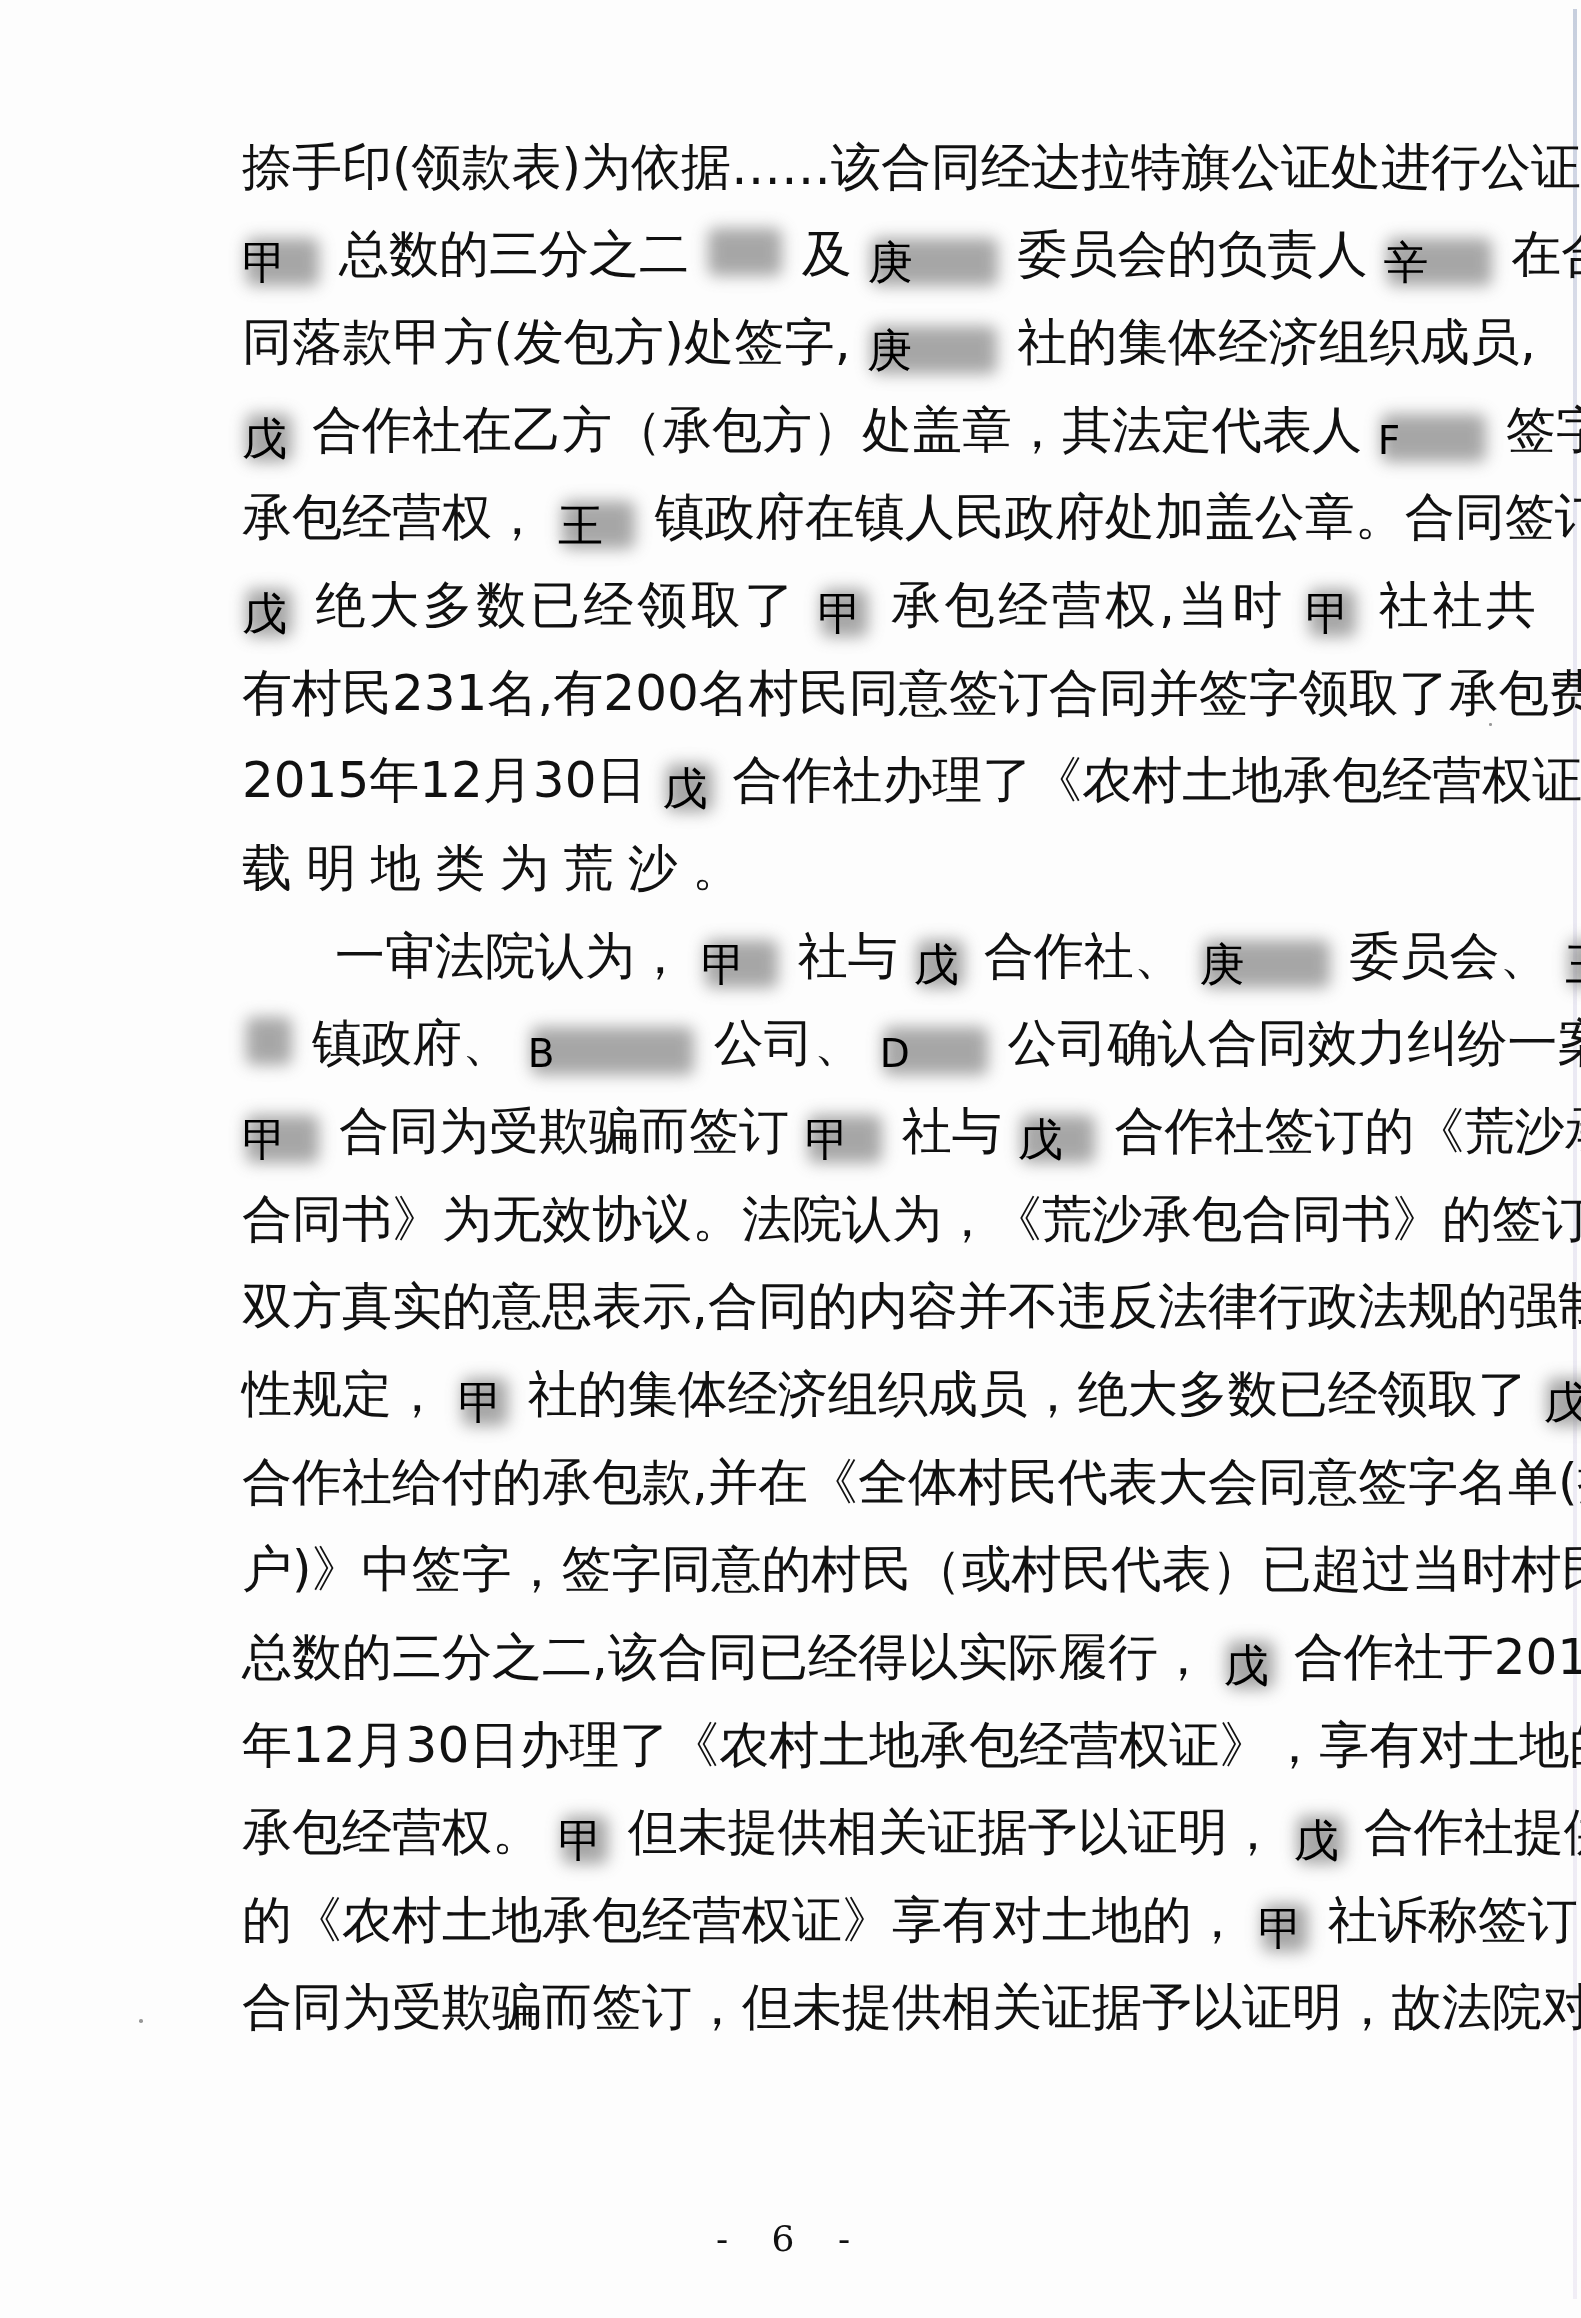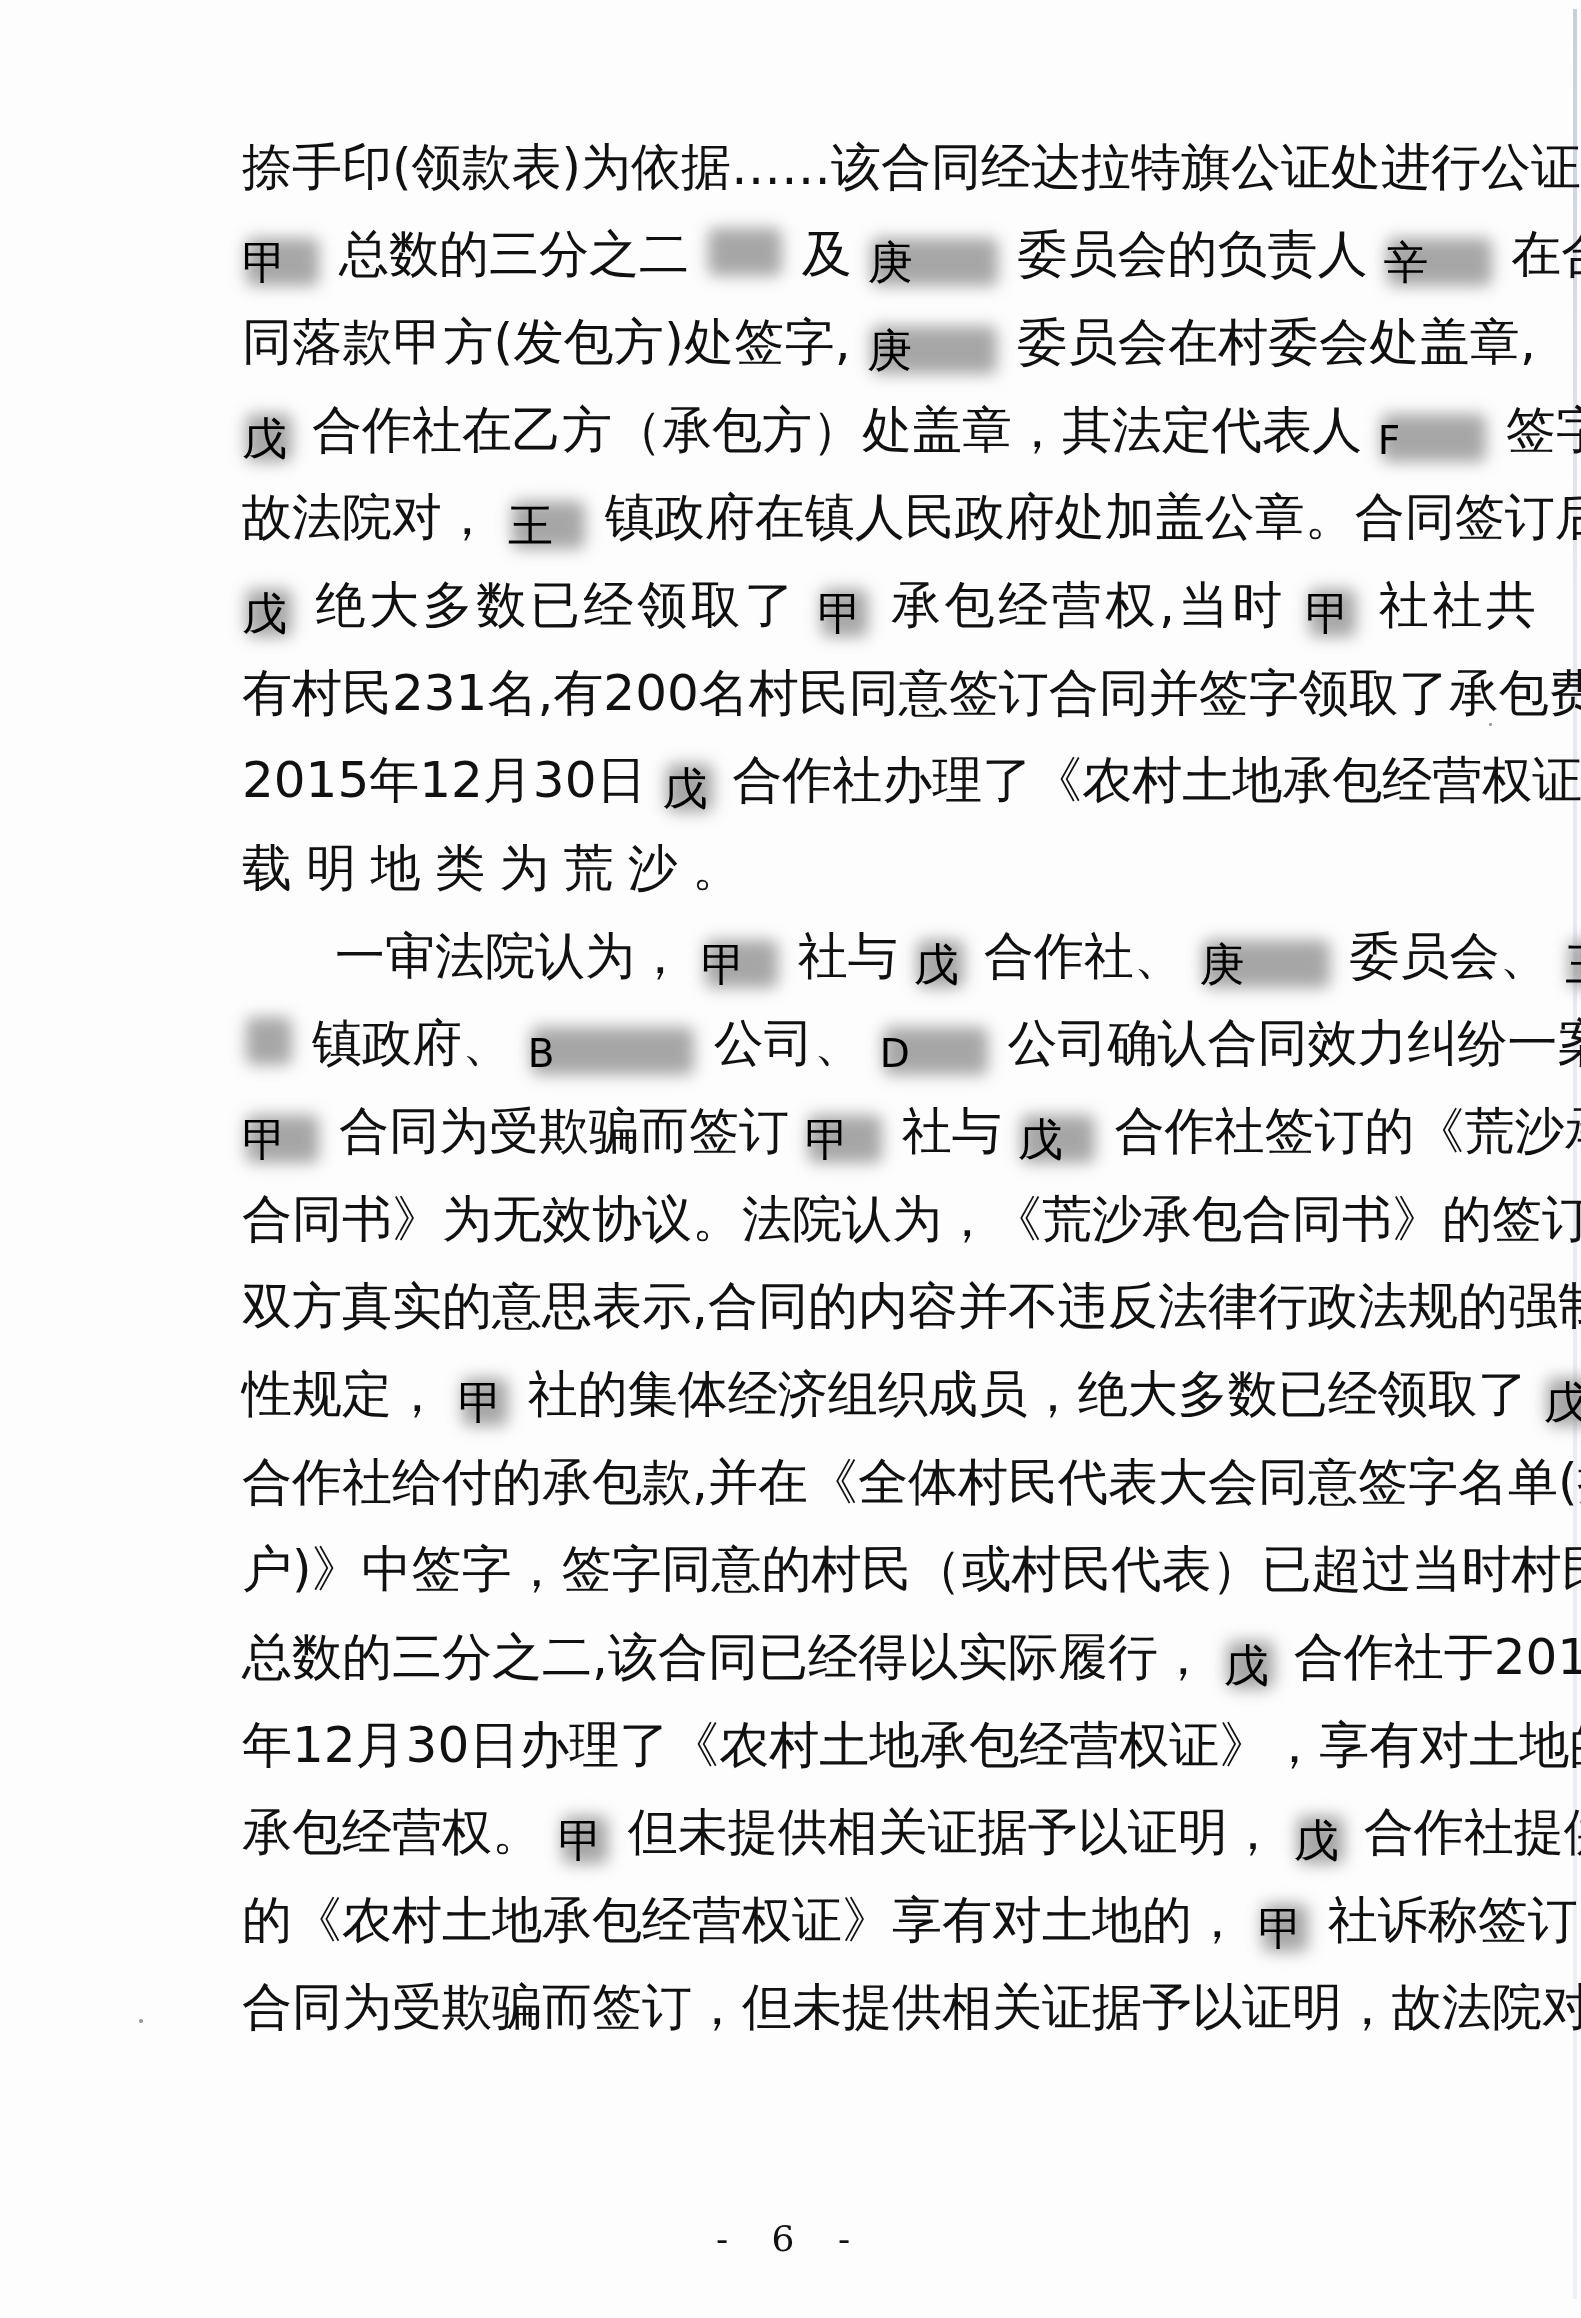--- a/index.html
+++ b/index.html
@@ -59,32 +59,32 @@
     <span>及</span>
     <span class="redact w25"><span class="lbl">庚</span></span>
     <span>委员会的负责人</span>
     <span class="redact w2"><span class="lbl">辛</span></span>
     <span>在合</span>
   </div>
 
   <div class="line" style="top:298px">
     <span>同落款甲方(发包方)处签字,</span>
     <span class="redact w25"><span class="lbl">庚</span></span>
-    <span>委员会在村委会处盖章,</span>
+    <span>社的集体经济组织成员,</span>
   </div>
 
   <div class="line" style="top:386px">
     <span class="redact w1"><span class="lbl">戊</span></span>
     <span>合作社在乙方（承包方）处盖章，其法定代表人</span>
     <span class="redact w2"><span class="lbl latin">F</span></span>
     <span>签字</span>
   </div>
 
   <div class="line" style="top:473px">
-    <span>故法院对，</span>
+    <span>承包经营权，</span>
     <span class="redact w15"><span class="lbl">王</span></span>
     <span>镇政府在镇人民政府处加盖公章。合同签订后，</span>
   </div>
 
   <div class="line" style="top:561px">
     <span class="redact w1"><span class="lbl">戊</span></span>
     <span>绝大多数已经领取了</span>
     <span class="redact w1"><span class="lbl">甲</span></span>
     <span>承包经营权,当时</span>
     <span class="redact w1"><span class="lbl">甲</span></span>

